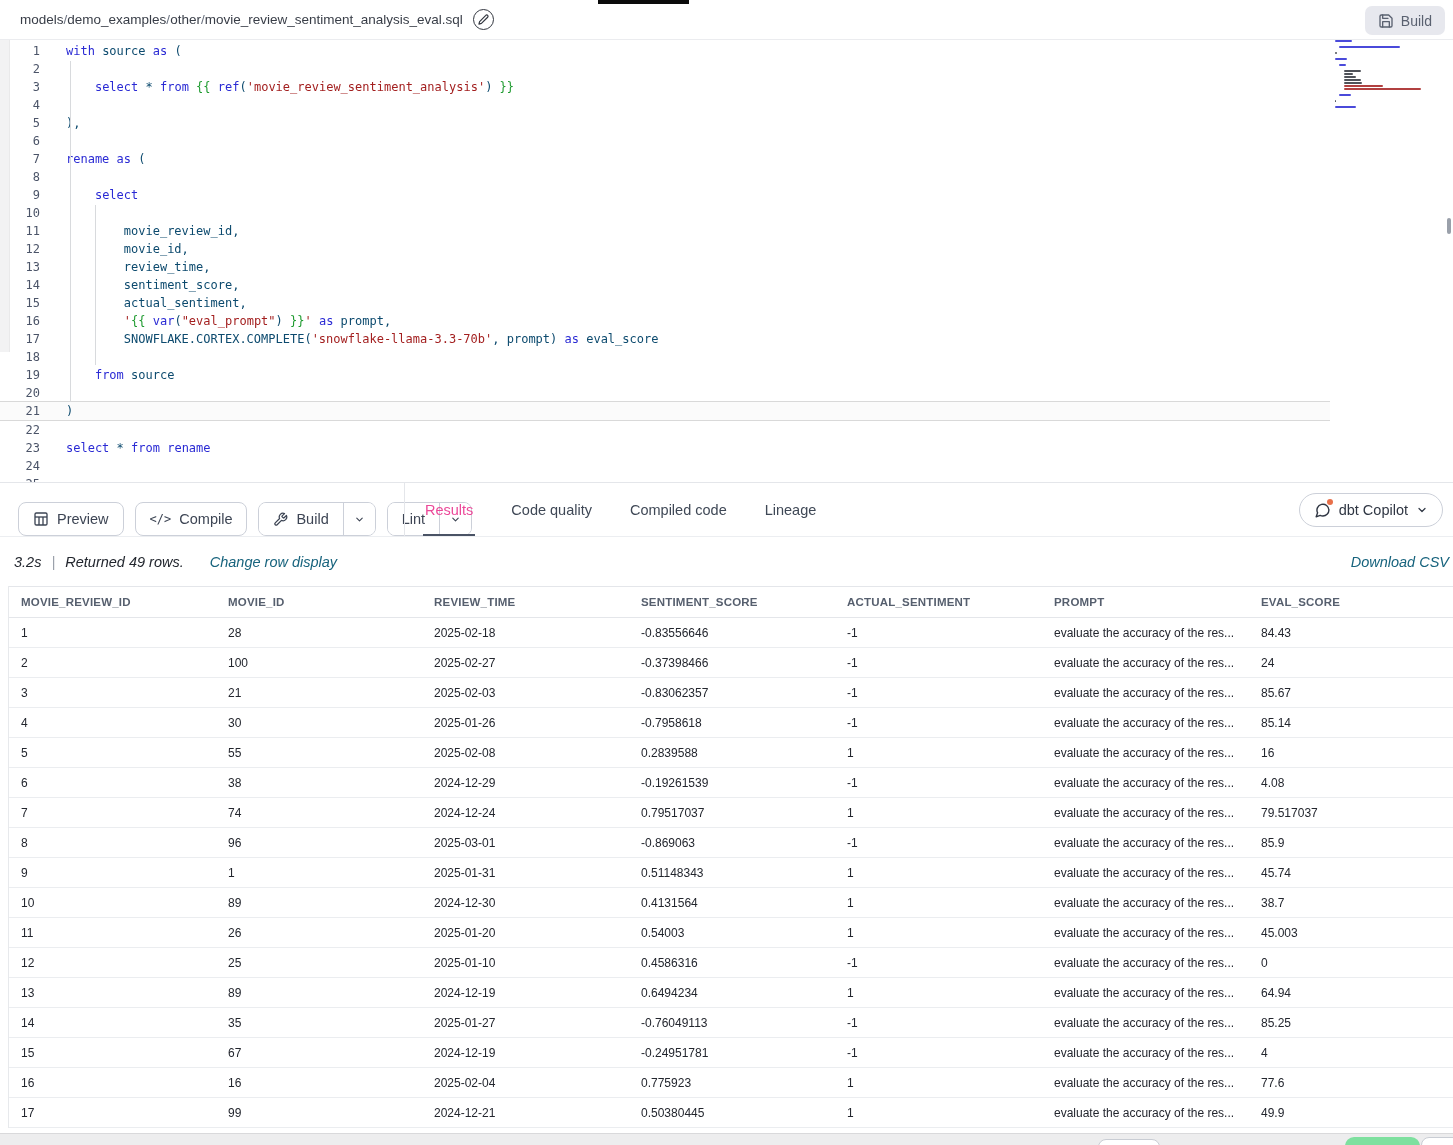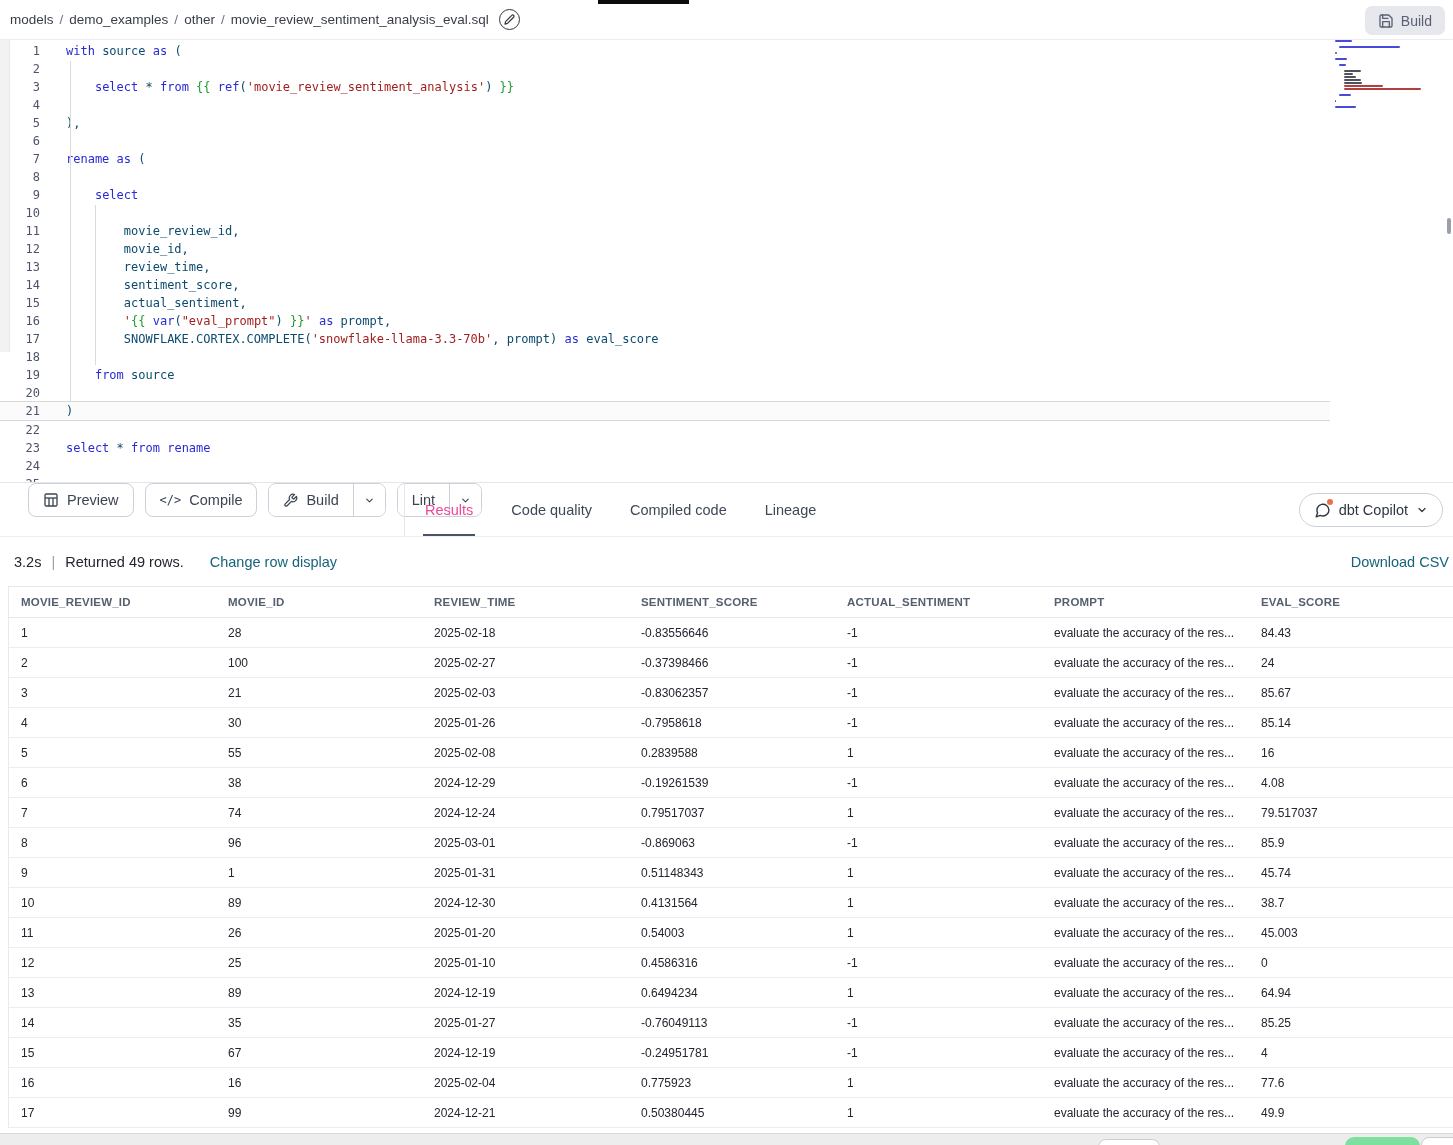--- a/index.html
+++ b/index.html
@@ -4,21 +4,21 @@
 <style>
   * { margin:0; padding:0; box-sizing:border-box; }
   html,body { background:#fff; }
   .app { position:relative; width:1453px; height:1145px; background:#fff; overflow:hidden;
          font-family:"Liberation Sans", sans-serif; color:#23262e; }
 
   
   .topbar { position:absolute; top:0; left:0; width:1453px; height:40px; background:#fff;
             border-bottom:1px solid #ebecef; display:flex; align-items:center; }
   .black-strip { position:absolute; left:598px; top:0; width:91px; height:4px; background:#0b0b0b; }
-  .breadcrumb { margin-left:10px; font-size:13.5px; color:#383d47; display:flex; align-items:center; gap:6px; }
+  .breadcrumb { margin-left:20px; font-size:13.5px; color:#383d47; display:flex; align-items:center; }
   .crumb-sep { color:#6b7280; }
   .edit-circle { width:21px; height:21px; margin-left:10px; border:1.6px solid #32363f; border-radius:50%;
                  display:flex; align-items:center; justify-content:center; }
   .save-btn { position:absolute; right:8px; top:6px; height:29px; padding:0 13px; background:#e7e8ee;
               border:none; border-radius:7px; color:#5a6170; font-size:14px; font-family:inherit;
               display:flex; align-items:center; gap:7px; cursor:pointer; }
 
   
   .editor { position:absolute; top:40px; left:0; width:1453px; height:442px; background:#fff; overflow:hidden; }
   .editor-leftstrip { position:absolute; left:0; top:0; width:10px; height:312px; background:#f2f2f3; border-right:1px solid #e9e9ea;}
@@ -31,41 +31,41 @@
   .kw { color:#2a2ad4; } .str { color:#a31f1f; } .jj { color:#1d9a2e; } .pl { color:#0c4a6e; }
   .indent-guide { position:absolute; width:1px; background:#d8dadd; }
   .g1 { left:70px; top:21px; height:341px; }
   .g2 { left:95px; top:165px; height:160px; }
   .minimap { position:absolute; right:8px; top:0px; width:110px; }
   .mmbar { height:2px; margin-bottom:1px; border-radius:1px; opacity:.85; }
   .editor-scroll-thumb { position:absolute; right:2px; top:178px; width:4px; height:16px; background:#9aa0aa; border-radius:2px; }
 
   
   .toolbar { position:absolute; top:482px; left:0; width:1453px; height:54px; border-top:1px solid #e4e6ea;
-             display:flex; align-items:flex-start;padding-left:10px; }
+             display:flex; align-items:flex-end; }
   .btn-group { display:flex; gap:11px; margin-left:18px; align-items:center; }
   .tbtn { height:34px; border:1px solid #ccd0d9; border-radius:8px; background:#fff; color:#3d4554;
           font-size:14.5px; font-family:inherit; display:flex; align-items:center; gap:8px; padding:0 14px; cursor:pointer; }
   .split { display:flex; align-items:stretch; border:1px solid #ccd0d9; border-radius:8px; overflow:hidden; height:34px; }
   .split .main { border:none; border-radius:0; height:100%; }
   .split .chev { width:32px; border:none; border-left:1px solid #ccd0d9; background:#fff; color:#3d4554;
                  display:flex; align-items:center; justify-content:center; cursor:pointer; }
   .code-glyph { font-family:"DejaVu Sans Mono", monospace; font-size:12px; color:#3d4554; }
   .pane-divider { position:absolute; left:404px; top:0; width:1px; height:54px; background:#e4e6ea; }
   .tabs { position:absolute; left:425px; top:0; height:54px; display:flex; gap:38px; }
   .tab { position:relative; height:54px; display:flex; align-items:center; font-size:14.5px; color:#3f4856; cursor:pointer; }
   .tab.active { color:#ec4899; }
   .tab.active::after { content:""; position:absolute; left:-2px; right:-2px; bottom:0; height:3px; background:#4a5365; }
   .copilot { position:absolute; right:10px; top:10px; height:34px; border:1px solid #ccd0d9; border-radius:17px;
              background:#fff; font-size:14.5px; color:#2f3643; font-family:inherit; display:flex; align-items:center;
              gap:8px; padding:0 14px; cursor:pointer; }
 
   
   .infobar { position:absolute; top:536px; left:0; width:1453px; height:50px; border-top:1px solid #eceef1;
-             display:flex; align-items:center; font-size:14.5px; color:#22262e; }
+             display:flex; align-items:center; font-size:14.5px; color:#22262e;font-style:italic; }
   .infobar .stats { margin-left:14px; }
   .infobar .pipe { color:#9aa0aa; margin:0 6px; }
   .link { color:#17637d; cursor:pointer; }
   .change-link { margin-left:26px; }
   .download-link { position:absolute; right:4px; }
 
   
   .tablewrap { position:absolute; top:586px; left:8px; width:1445px; border-left:1px solid #e7e9ec; }
   .thead, .trow { display:grid; grid-template-columns:207px 206px 207px 206px 207px 207px 1fr; }
   .thead { height:32px; border-top:1px solid #e4e6ea; border-bottom:1px solid #e4e6ea; align-items:center; }

